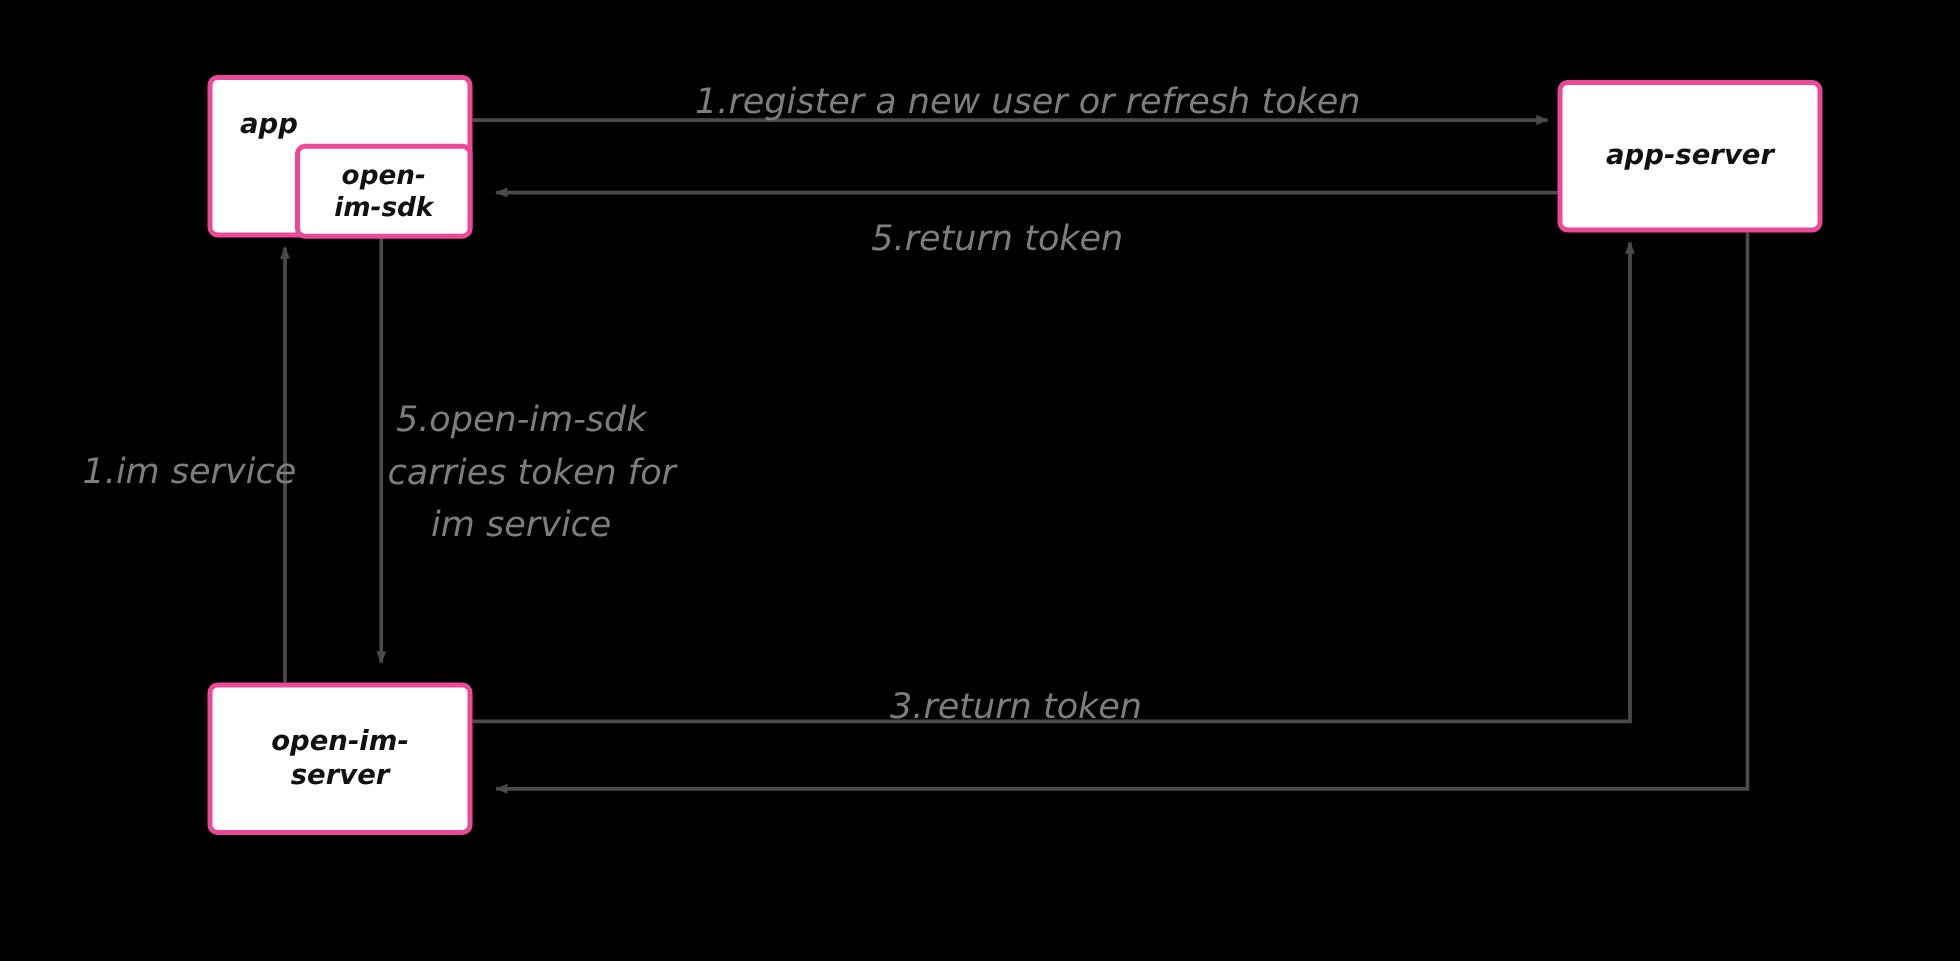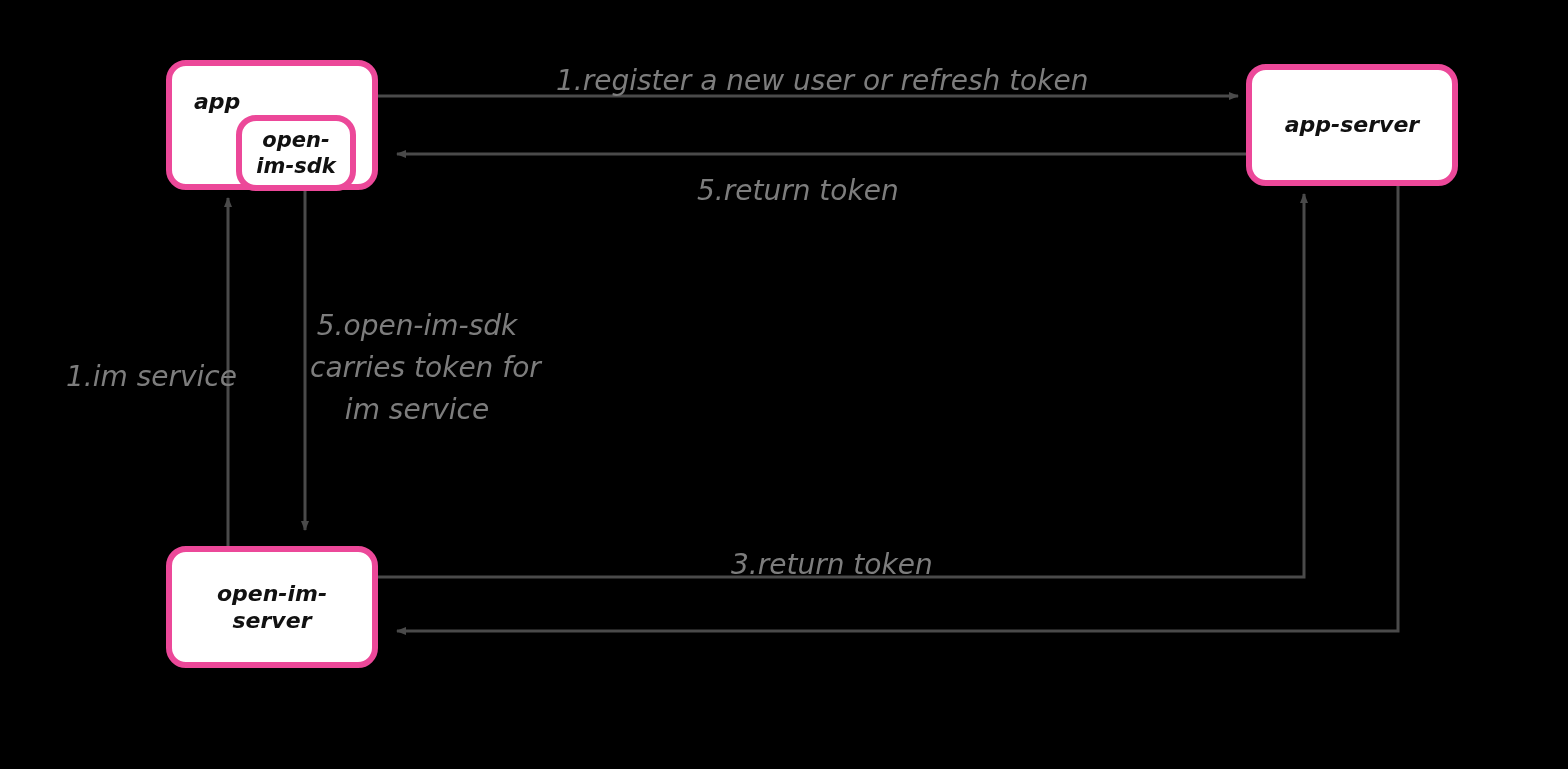--- a/index.html
+++ b/index.html
@@ -11,22 +11,22 @@
     position: relative;
     width: 1568px;
     height: 769px;
     background: #000000;
     font-family: "DejaVu Sans", sans-serif;
     overflow: hidden;
   }
   .node {
     position: absolute;
     background: #ffffff;
-    border: 6px solid #ec4899;
-    border-radius: 20px;
+    border: 4px solid #ec4899;
+    border-radius: 8px;
     box-sizing: border-box;
     display: flex;
     align-items: center;
     justify-content: center;
     color: #111111;
     font-weight: bold;
     font-style: italic;
     font-size: 22px;
     line-height: 1.25;
     text-align: center;
@@ -37,21 +37,21 @@
     top: 60px;
     width: 212px;
     height: 130px;
     align-items: flex-start;
     justify-content: flex-start;
     padding: 22px 0 0 22px;
   }
   .node-sdk {
     left: 236px;
     top: 115px;
-    width: 120px;
+    width: 142px;
     height: 76px;
     z-index: 4;
     font-size: 21px;
   }
   .node-appserver {
     left: 1246px;
     top: 64px;
     width: 212px;
     height: 122px;
   }
@@ -132,22 +132,22 @@
 
   <div class="node node-imserver">
     <span style="white-space:pre-line">open-im-
 server</span>
   </div>
 
   <div class="label" style="left:556px; top:60px;">1.register a new user or refresh token</div>
 
   <div class="label" style="left:697px; top:170px;">5.return token</div>
 
-  <div class="label label-center" style="left:310px; top:305px; width:214px;">5.open-im-sdk
+  <div class="label label-center" style="left:310px; top:315px; width:214px;">5.open-im-sdk
 carries token for
 im service</div>
 
   <div class="label" style="left:66px; top:356px;">1.im service</div>
 
-  <div class="label" style="left:731px; top:544px;">3.return token</div>
+  <div class="label" style="left:712px; top:544px;">3.return token</div>
 
 
 </div>
 
 </body></html>

